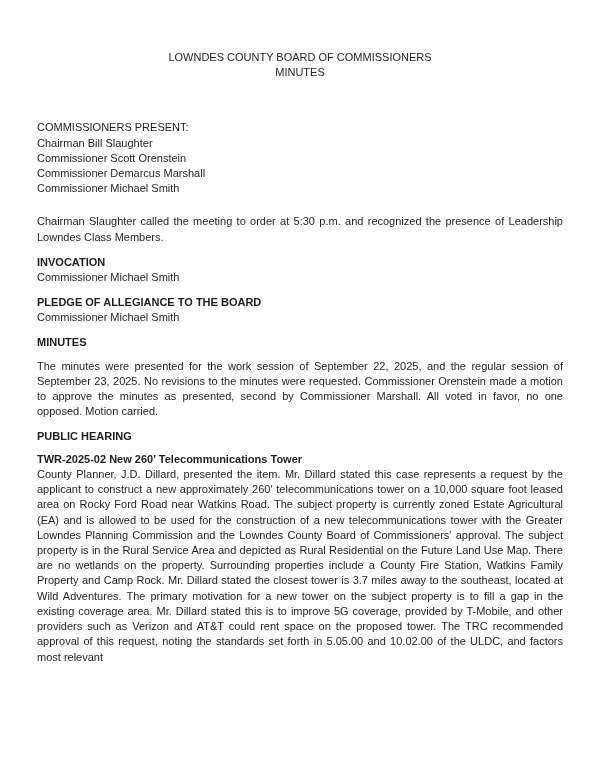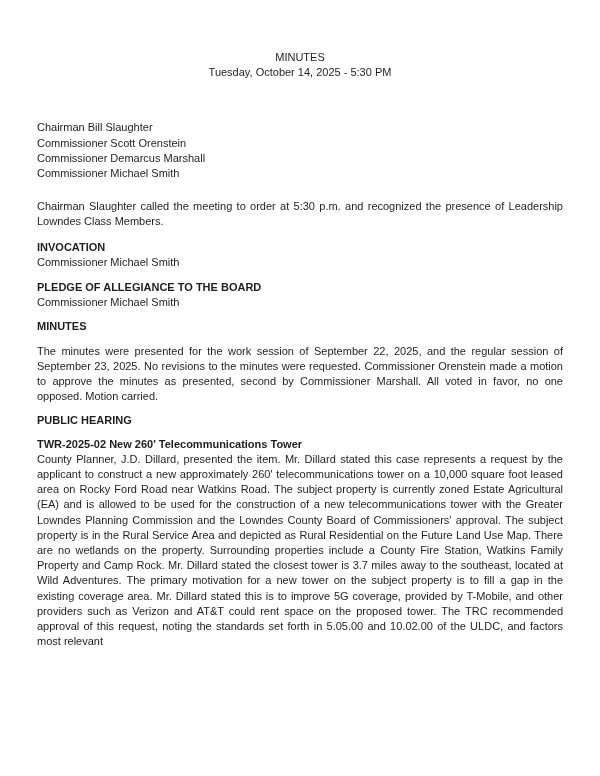--- a/index.html
+++ b/index.html
@@ -40,25 +40,26 @@
   .mt-9  { margin-top: 9px; }
   .mt-10 { margin-top: 10px; }
   .mt-18 { margin-top: 18px; }
 </style>
 </head>
 <body>
 
 <div class="page">
 
   <div class="title-block">
+    <div class="title-line">LOWNDES COUNTY BOARD OF COMMISSIONERS</div>
     <div class="title-line">MINUTES</div>
-    <div class="title-line">Tuesday, October 14, 2025 - 5:30 PM</div>
   </div>
 
   <div>
+    <div>COMMISSIONERS PRESENT:</div>
     <div>Chairman Bill Slaughter</div>
     <div>Commissioner Scott Orenstein</div>
     <div>Commissioner Demarcus Marshall</div>
     <div>Commissioner Michael Smith</div>
   </div>
 
 
   <p class="justify mt-18">Chairman Slaughter called the meeting to order at 5:30 p.m. and recognized the presence of Leadership Lowndes Class Members.</p>
 
   <div class="heading mt-10">INVOCATION</div>

